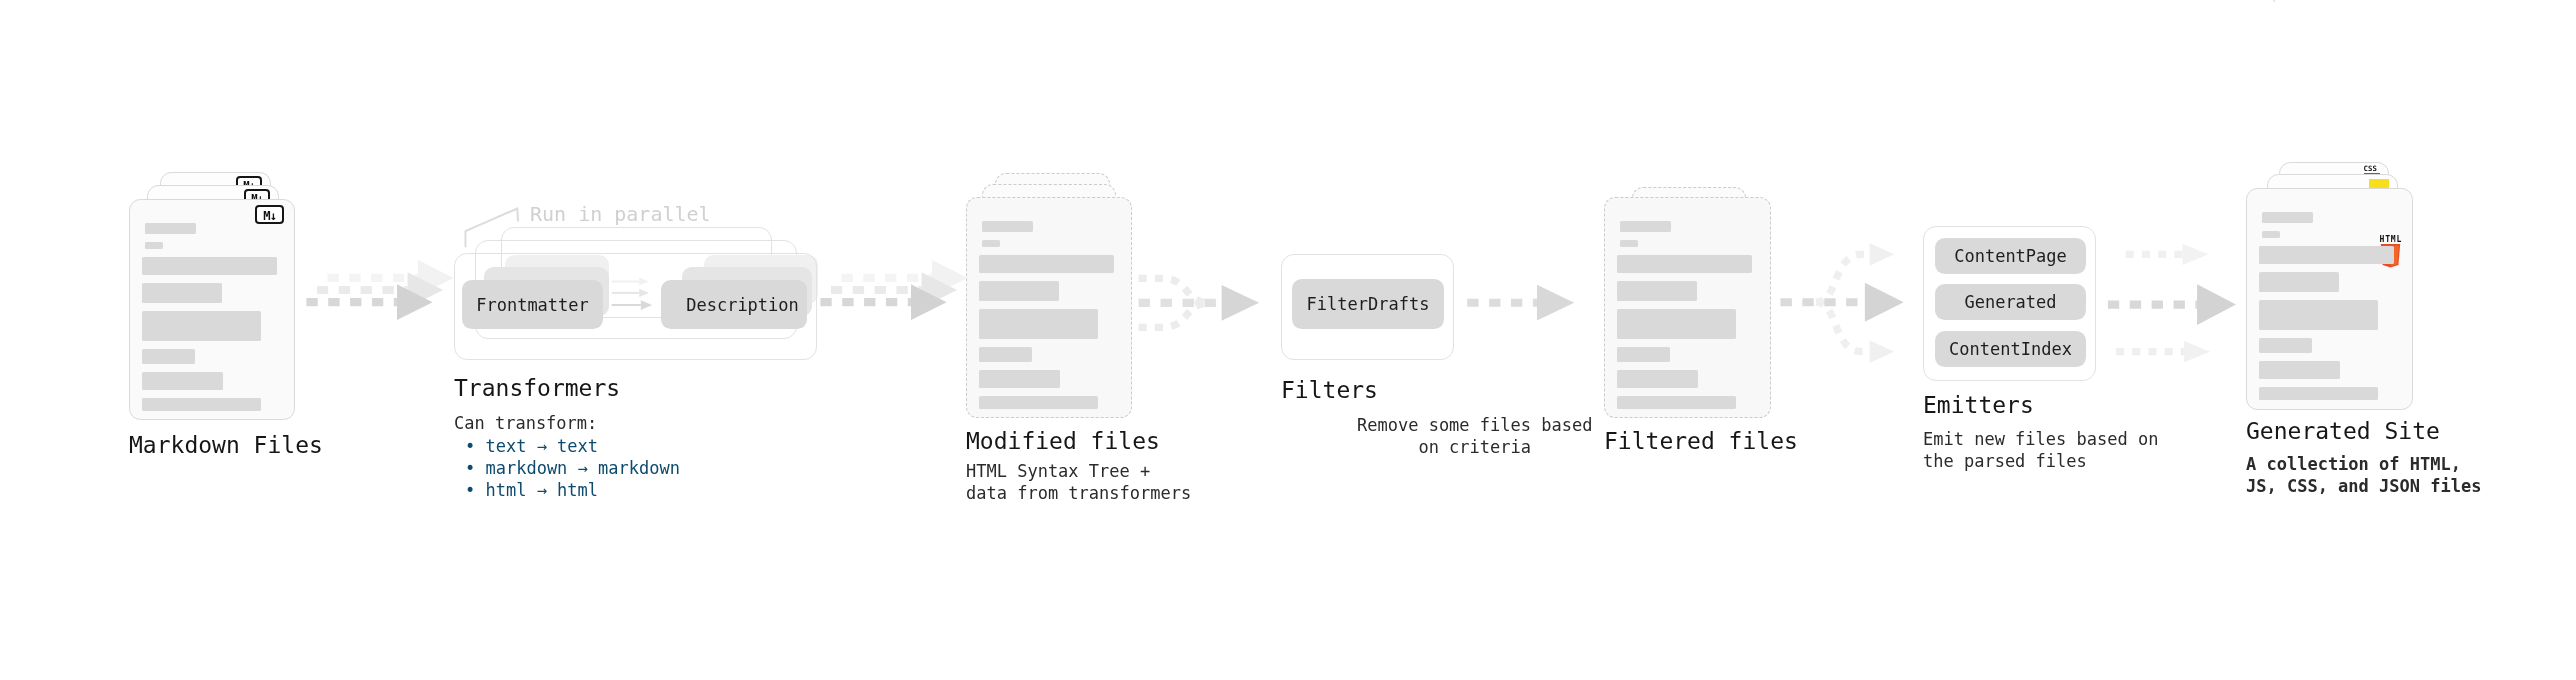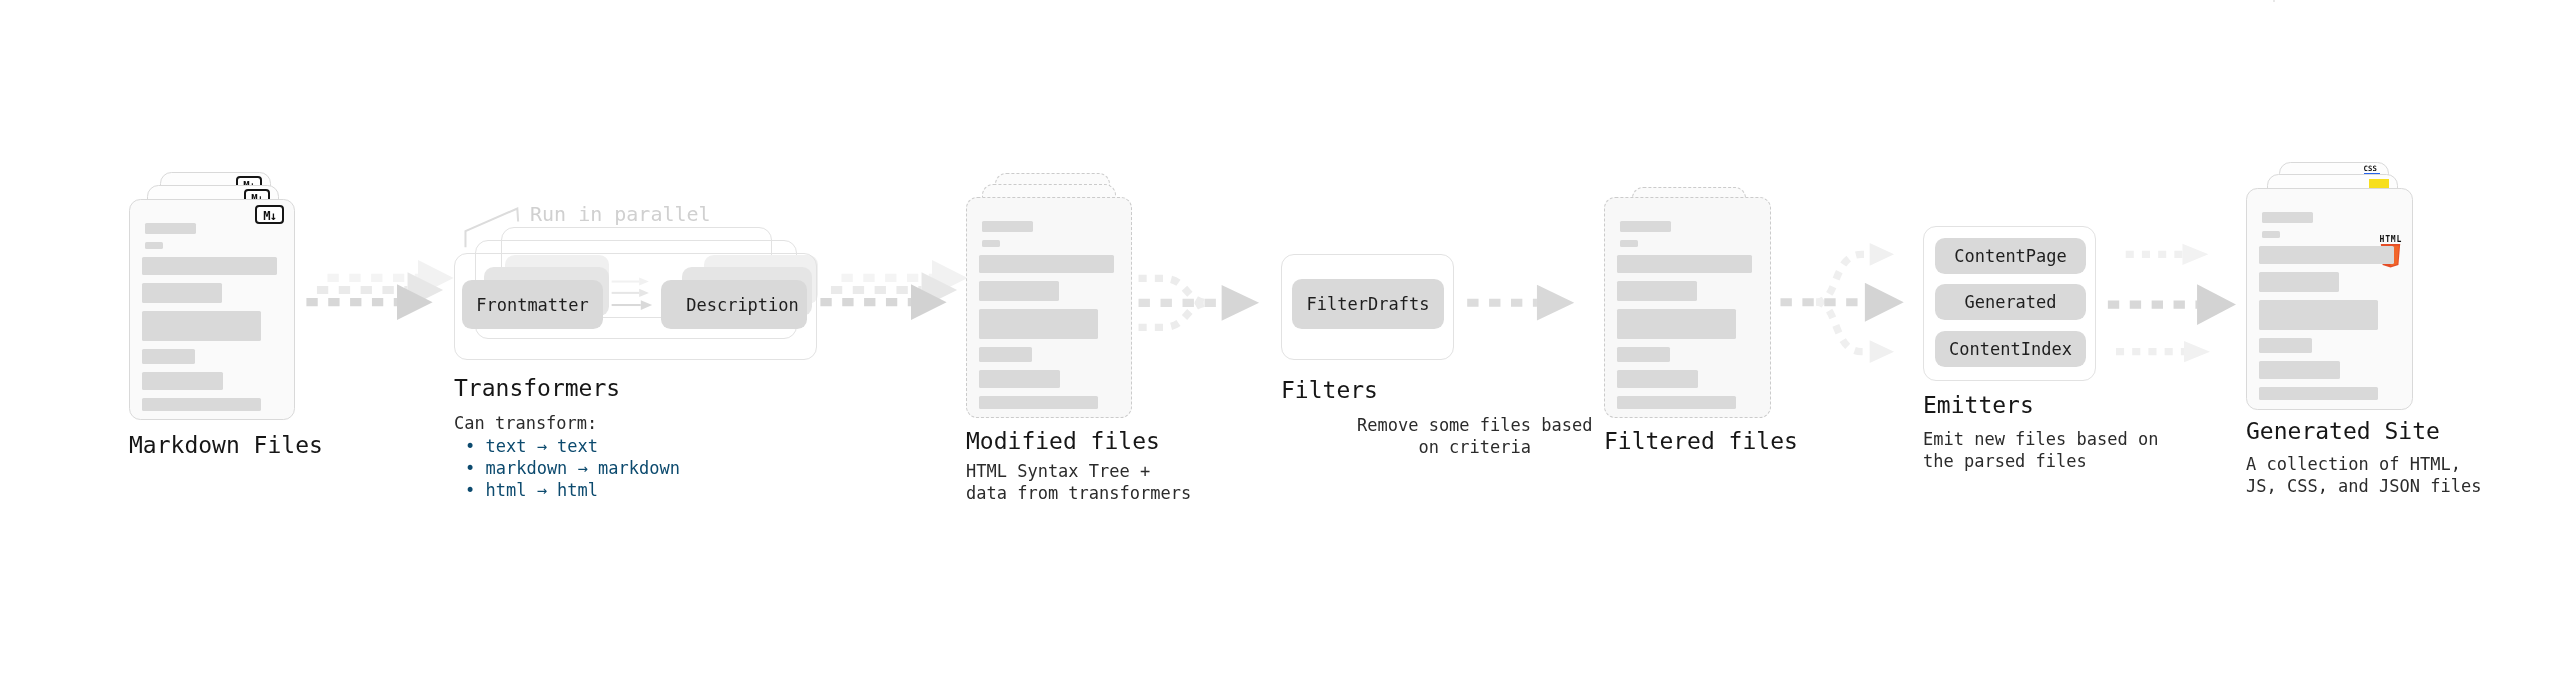--- a/index.html
+++ b/index.html
@@ -245,17 +245,17 @@
         <div class="bar" style="width: 18px; height: 6.5px; margin-left: 2.4px;"></div>
         <div class="bar" style="width: 135px; height: 18px; margin-left: 0px;"></div>
         <div class="bar" style="width: 80px; height: 19.5px; margin-left: 0px;"></div>
         <div class="bar" style="width: 119px; height: 30px; margin-left: 0px;"></div>
         <div class="bar" style="width: 53px; height: 15.4px; margin-left: 0px;"></div>
         <div class="bar" style="width: 81px; height: 18px; margin-left: 0px;"></div>
         <div class="bar" style="width: 119px; height: 13px; margin-left: 0px;"></div>
       </div>
   </div>
   <div class="title" style="left:2246px;top:418px;">Generated Site</div>
-  <div class="caption" style="left:2246px;top:453px;">A collection of HTML,
+  <div class="caption" style="left:2246px;top:453px;font-weight:bold;">A collection of HTML,
 JS, CSS, and JSON files</div>
 
 </div>
 
 
 </body></html>

